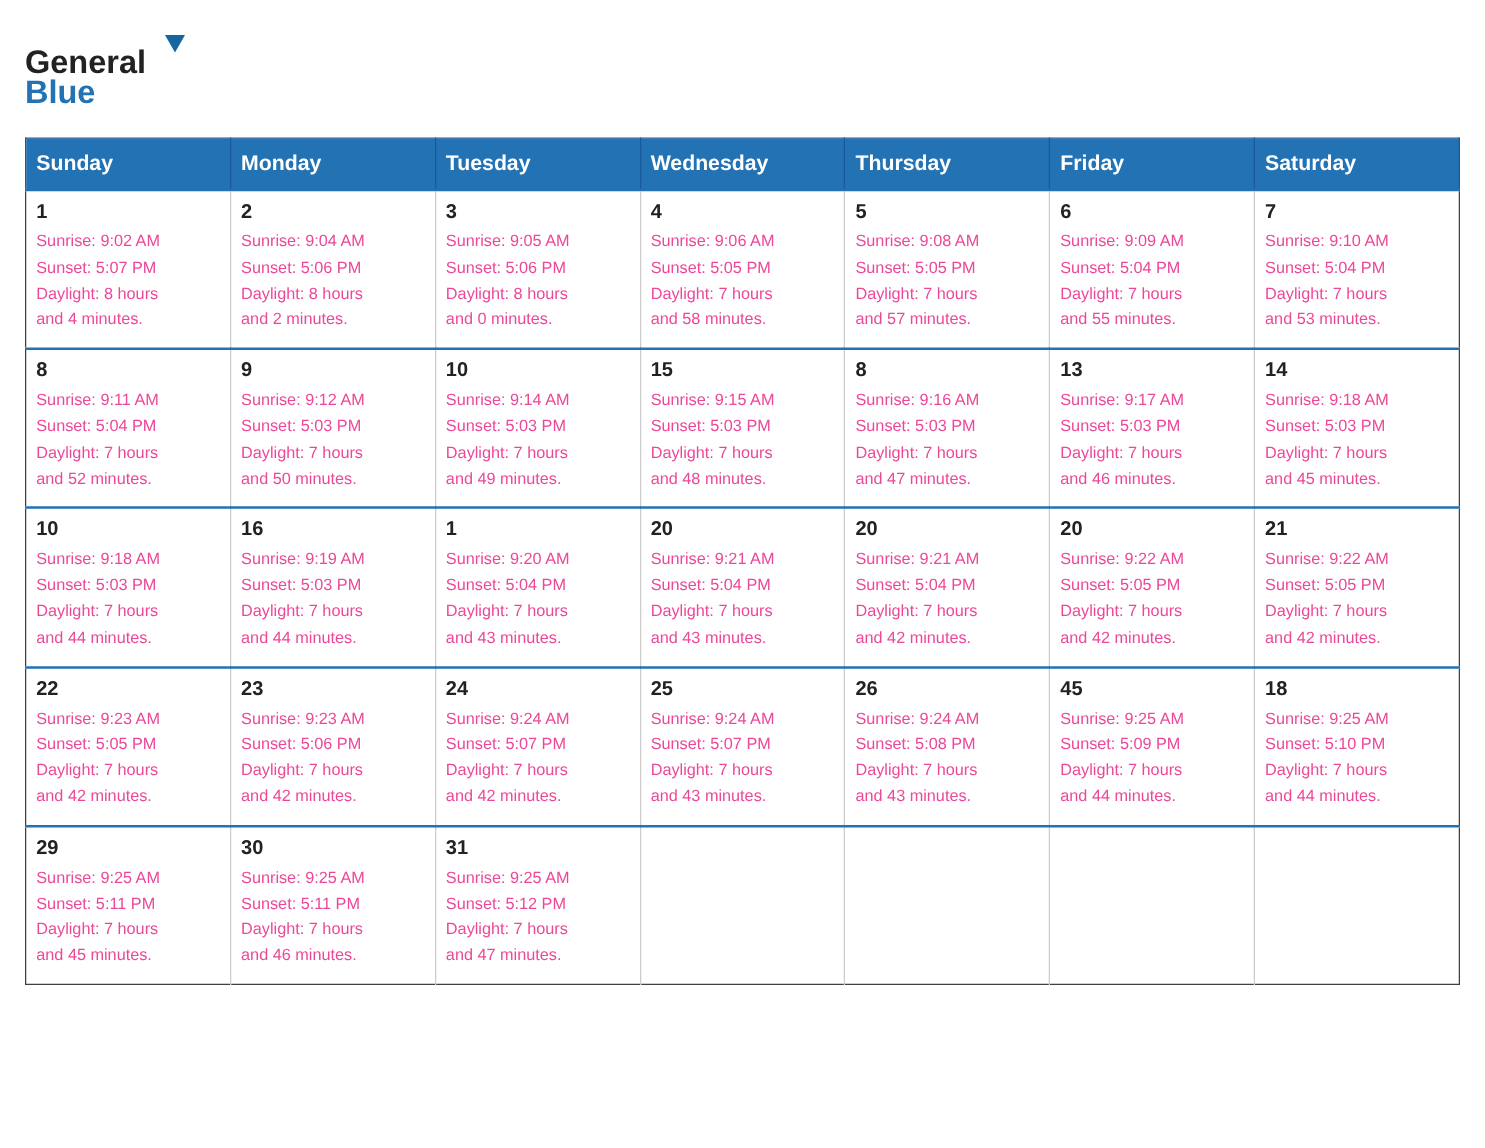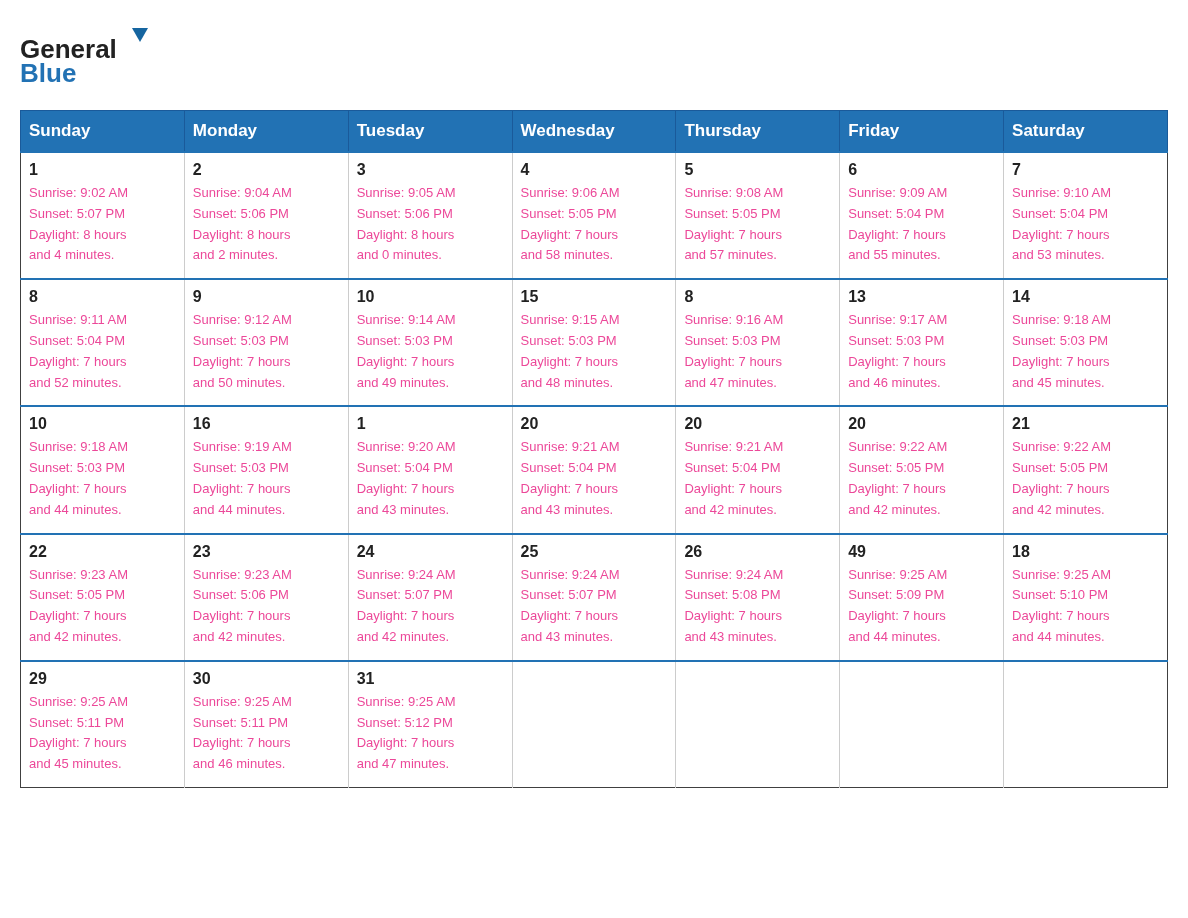--- a/index.html
+++ b/index.html
@@ -225,21 +225,21 @@
         </td>
         <td>
           <span class="day-number">25</span>
           <div class="day-info">Sunrise: 9:24 AM<br>Sunset: 5:07 PM<br>Daylight: 7 hours<br>and 43 minutes.</div>
         </td>
         <td>
           <span class="day-number">26</span>
           <div class="day-info">Sunrise: 9:24 AM<br>Sunset: 5:08 PM<br>Daylight: 7 hours<br>and 43 minutes.</div>
         </td>
         <td>
-          <span class="day-number">49</span>
+          <span class="day-number">45</span>
           <div class="day-info">Sunrise: 9:25 AM<br>Sunset: 5:09 PM<br>Daylight: 7 hours<br>and 44 minutes.</div>
         </td>
         <td>
           <span class="day-number">18</span>
           <div class="day-info">Sunrise: 9:25 AM<br>Sunset: 5:10 PM<br>Daylight: 7 hours<br>and 44 minutes.</div>
         </td>
       </tr>
       <tr>
         <td>
           <span class="day-number">29</span>

